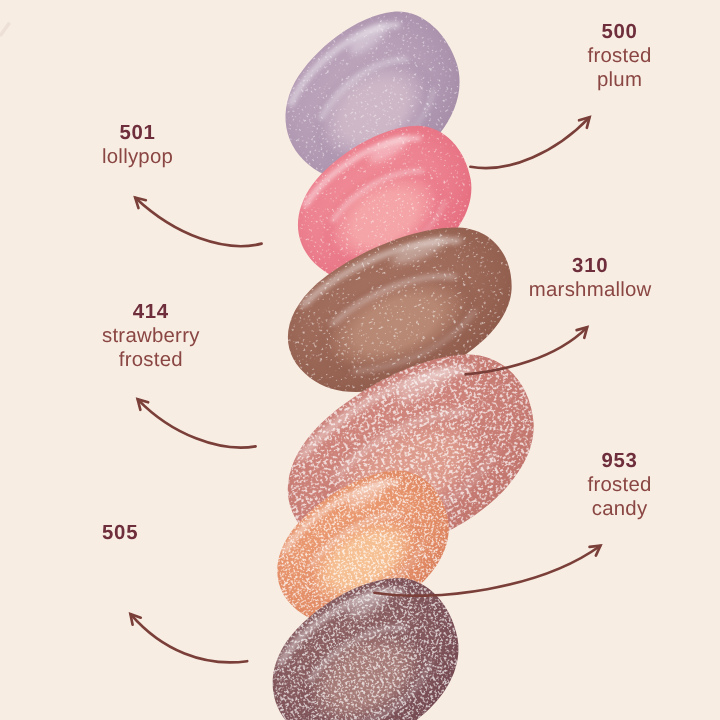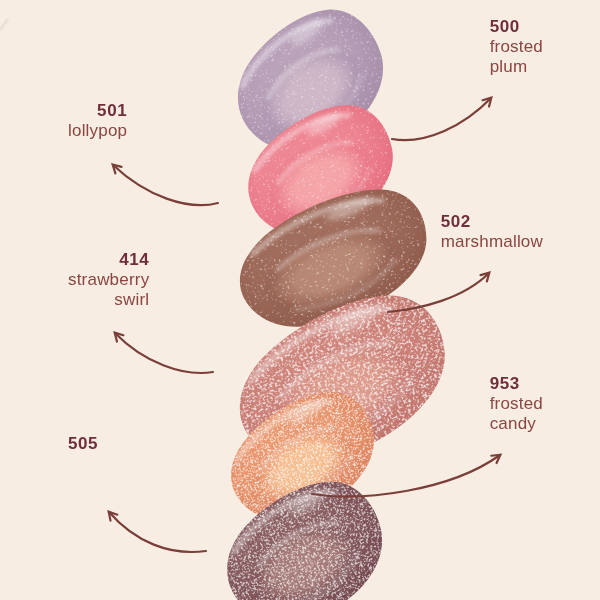--- a/index.html
+++ b/index.html
@@ -7,22 +7,22 @@
     width:600px;height:600px;
     background:var(--background,#f8ede3);
     font-family:"Liberation Sans",sans-serif;
     overflow:hidden;
   }
   .stage{position:relative;width:600px;height:600px;overflow:hidden}
   svg.art{position:absolute;left:0;top:0}
   .label{position:absolute;font-size:17px;line-height:20px;letter-spacing:.2px}
   .label .num{font-weight:700;color:var(--number-color,#6f2e3c);letter-spacing:.6px}
   .label .nm{color:var(--name-color,#8a4642);white-space:pre-line}
-  .label.left{left:68px;text-align:right}
-  .label.right{right:57px;text-align:left}
+  .label.left{left:85px;text-align:center}
+  .label.right{right:57px;text-align:center}
   .arrow{fill:none;stroke-width:2.2;stroke-linecap:round;marker-end:url(#ah)}
   .hl{stroke:#fff;fill:none;stroke-linecap:round;filter:blur(2.2px)}
   .hl.a{stroke-width:5;opacity:.5}
   .hl.b{stroke-width:4;opacity:.42}
   .hl.c{stroke-width:3.5;opacity:.28}
   .ring{fill:none;stroke-width:6;opacity:.3;filter:blur(3px)}
   .spot{fill:#fff;opacity:.35;filter:blur(3px)}
 </style>
 </head>
 <body>
@@ -196,28 +196,28 @@
     <div class="nm">frosted
 plum</div>
   </div>
 
   <div class="label left" style="top:101px">
     <div class="num">501</div>
     <div class="nm">lollypop</div>
   </div>
 
   <div class="label right" style="top:212px">
-    <div class="num">502</div>
+    <div class="num">310</div>
     <div class="nm">marshmallow</div>
   </div>
 
   <div class="label left" style="top:250px">
     <div class="num">414</div>
     <div class="nm">strawberry
-swirl</div>
+frosted</div>
   </div>
 
   <div class="label right" style="top:374px">
     <div class="num">953</div>
     <div class="nm">frosted
 candy</div>
   </div>
 
   <div class="label left" style="top:434px">
     <div class="num">505</div>

